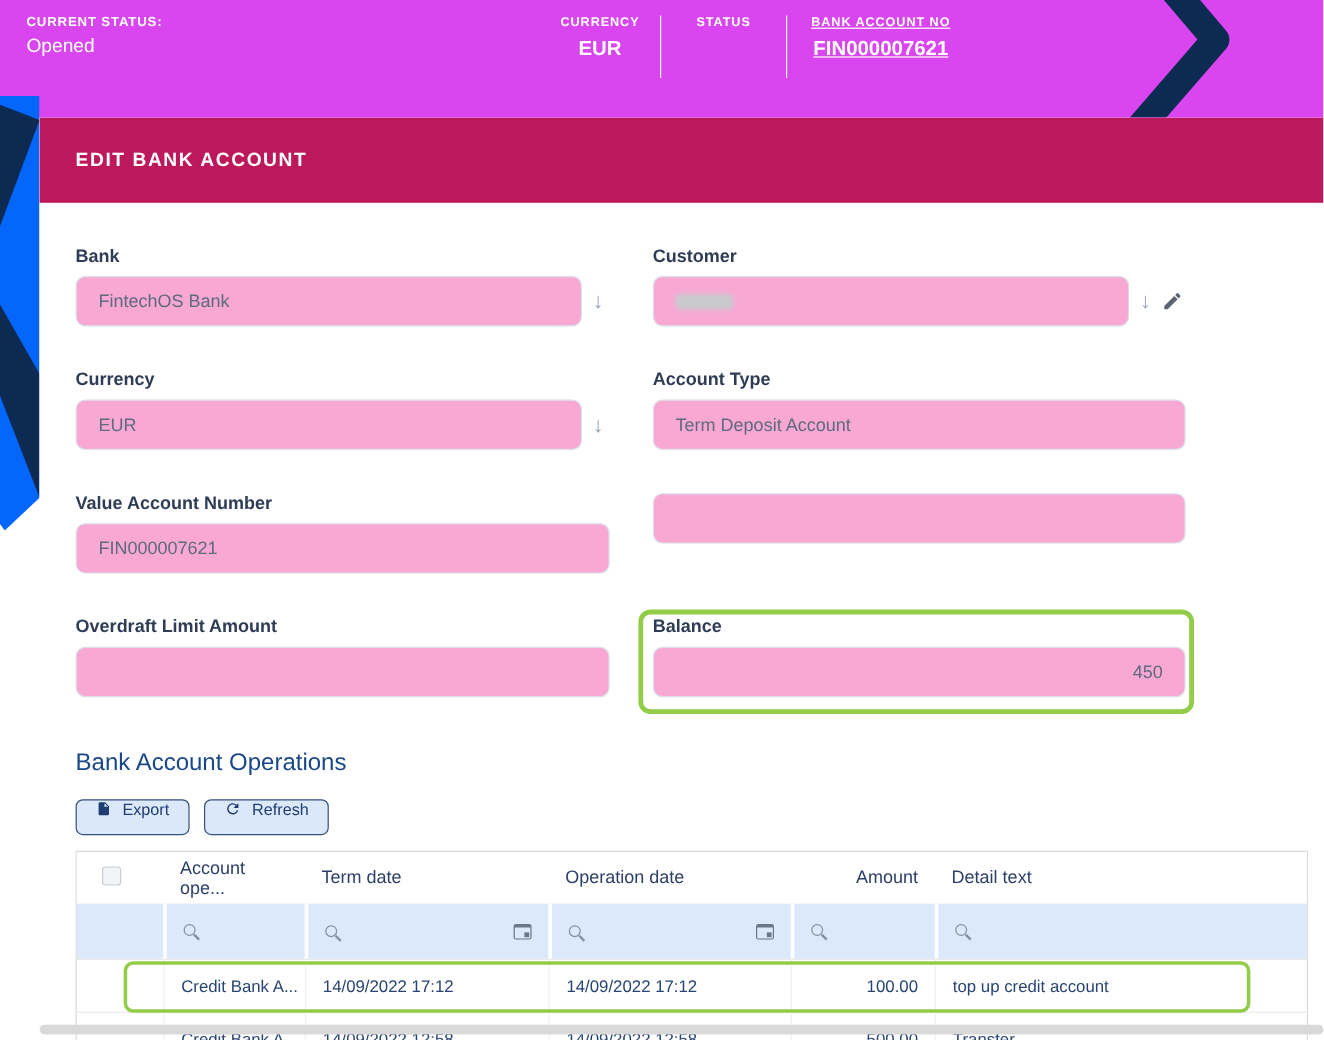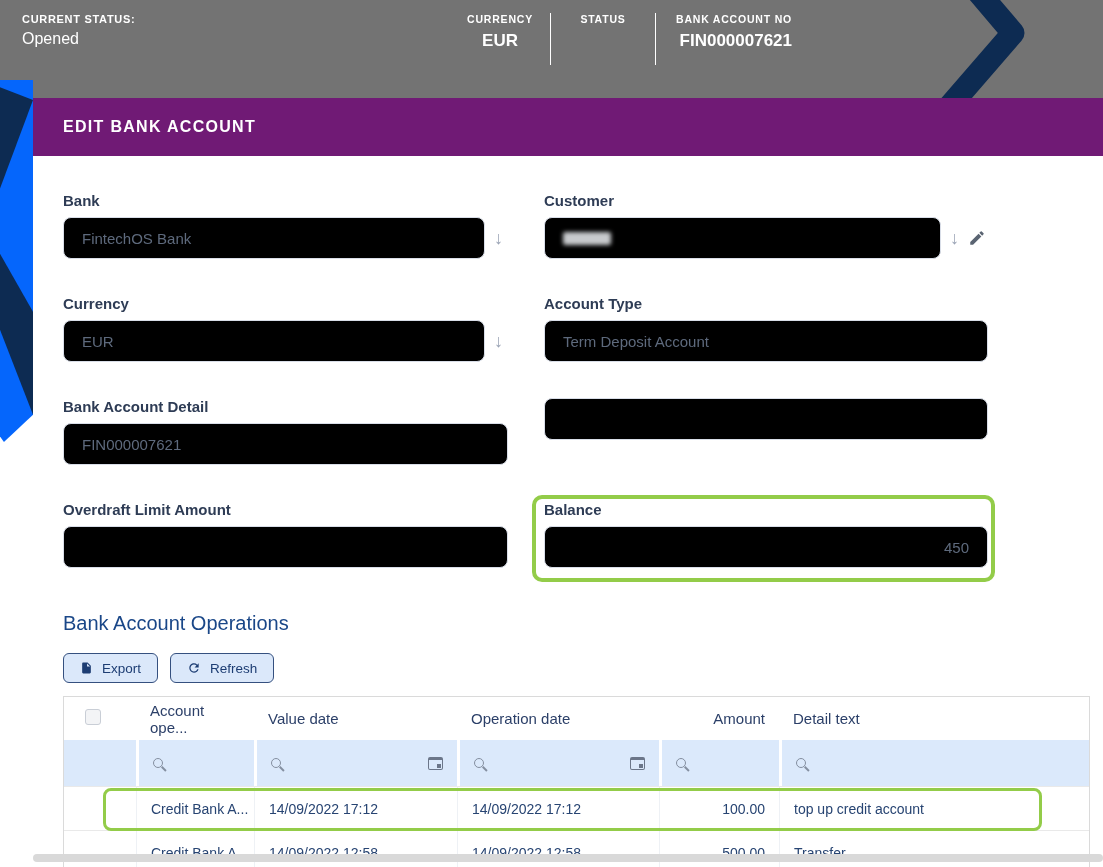--- a/index.html
+++ b/index.html
@@ -1,66 +1,66 @@
 <!DOCTYPE html>
 <html><head>
 <meta charset="utf-8">
 <style>
   * { margin:0; padding:0; box-sizing:border-box; }
   html,body { background:#fff; }
   body { font-family:"Liberation Sans", sans-serif; }
   .page { position:relative; width:1103px; height:867px; overflow:hidden; background:#fff; }
 
   
-  .header { position:relative; height:98px; background:#737373; overflow:hidden; color:#fff; }
+  .header { position:relative; height:98px; background:#d946ef; overflow:hidden; color:#fff; }
   .current-status { position:absolute; left:22px; top:13px; }
   .cs-label { font-size:11px; font-weight:700; letter-spacing:.7px; }
   .cs-value { font-size:16px; margin-top:5px; font-weight:400; }
   .header-stats { position:absolute; left:452px; top:13px; display:flex; align-items:flex-start; }
   .stat { text-align:center; }
   .stat-label { font-size:10.5px; font-weight:700; letter-spacing:.8px; white-space:nowrap; }
   .stat-value { font-size:17px; font-weight:700; margin-top:6px; line-height:1.15; }
   .stat-1 { width:96px; }
   .stat-2 { width:100px; }
-  .stat-3 { text-align:right; padding-left:18px; }
+  .stat-3 { text-align:center; padding-left:18px;text-decoration:underline; }
   .stat-divider { width:1px; height:52px; background:#fff; margin:0 2px; }
   .header-chevron { position:absolute; left:900px; top:0; }
 
   
-  .title-bar { height:58px; margin-left:33px; background:#701a75; display:flex; align-items:center; padding-left:30px; }
+  .title-bar { height:71px; margin-left:33px; background:#be185d; display:flex; align-items:center; padding-left:30px; }
   .title-bar h1 { color:#fff; font-size:16px; font-weight:700; letter-spacing:1.3px; }
 
   
   .left-deco { position:absolute; left:0; top:80px; width:33px; height:362px; background:#0566fc;
     clip-path:polygon(0 0,100% 0,100% 92.5%,12% 100%,0 98.5%); }
   .deco-stripe { position:absolute; inset:0; background:#0d2b52; }
   .deco-stripe.s1 { clip-path:polygon(0 2%,100% 5.5%,0 30%); }
   .deco-stripe.s2 { clip-path:polygon(0 48%,100% 64%,100% 92.5%,0 69%); }
 
   
   .content { padding:36px 0 0 63px; }
   .form-grid { display:grid; grid-template-columns:445px 444px; column-gap:85px; row-gap:14px;gap:36px; }
   .field-group { position:relative; }
   .field-label { font-size:15px; font-weight:700; color:#2e3c55; margin-bottom:8px; }
   .field-row { display:flex; align-items:center; gap:9px; }
-  .input { height:42px; background:#000000; border:1px solid #d9dee8; border-radius:8px;
+  .input { height:42px; background:#f9a8d4; border:1px solid #d9dee8; border-radius:8px;
     font-family:"Liberation Sans", sans-serif; font-size:15px; color:#5e6a7d; padding:0 18px; width:100%; }
   .w-dd { width:422px; flex:0 0 422px; }
   .w-dd-r { width:397px; flex:0 0 397px; }
   .num-input { text-align:right; }
   .dd-arrow { color:#9aa3b5; font-size:18px; line-height:1; cursor:pointer; }
   .pencil { cursor:pointer; display:inline-flex; }
   .redacted-blob { width:48px; height:13px; background:#c8cacd; border-radius:2px; filter:blur(2px); margin-left:18px; }
   .highlight-overlay { position:absolute; left:-12px; right:-7px; top:-6px; bottom:-14px;
     border:4px solid #93cc49; border-radius:10px; pointer-events:none; }
 
   
   .section-title { margin-top:44px; font-size:20px; font-weight:500; color:#1a4788; }
   .toolbar { margin-top:18px; display:flex; gap:12px; }
-  .btn { display:inline-flex; align-items:center; gap:9px; height:30px; padding:0 16px;
+  .btn { display:inline-flex; gap:9px; height:30px; padding:0 16px;
     background:#dbe8fa; border:1px solid #35507f; border-radius:6px; color:#1d3d73;
     font-family:"Liberation Sans", sans-serif; font-size:13.5px; cursor:pointer; }
   .btn svg { flex:0 0 auto; }
 
   
   .table-wrap { position:relative; margin-top:13px; width:1027px; border:1px solid #dadada; }
   table { width:100%; border-collapse:separate; border-spacing:0; table-layout:fixed; }
   th { height:43px; text-align:left; padding:0 14px; font-weight:400; font-size:15px; color:#2b3f68; background:#fff; }
   th.num, td.num { text-align:right; }
   tr.filter-row td { height:46px; background:#dbe9fb; border-left:3px solid #fff; padding:0 14px; }
@@ -157,21 +157,21 @@
       </div>
 
       <div class="field-group">
         <div class="field-label">Account Type</div>
         <div class="field-row">
           <input class="input" readonly="" value="Term Deposit Account" style="">
         </div>
       </div>
 
       <div class="field-group">
-        <div class="field-label">Bank Account Detail</div>
+        <div class="field-label">Value Account Number</div>
         <div class="field-row">
           <input class="input" readonly="" value="FIN000007621" style="">
         </div>
       </div>
 
       <div class="field-group">
         <div class="field-row">
           <input class="input" readonly="" value="" style="">
         </div>
       </div>
@@ -217,21 +217,21 @@
             <col style="width:118px">
             <col style="width:203px">
           <col style="width:202px">
             <col style="width:120px">
             <col>
         </colgroup>
         <thead>
           <tr>
             <th><span class="checkbox"></span></th>
             <th>Account ope...</th>
-            <th>Value date</th>
+            <th>Term date</th>
             <th>Operation date</th>
             <th class="num">Amount</th>
             <th>Detail text</th>
           </tr>
           <tr class="filter-row">
             <td></td>
             <td><span class="mag"></span></td>
             <td>
                 <div class="filter-flex">
                   <span class="mag"></span>

